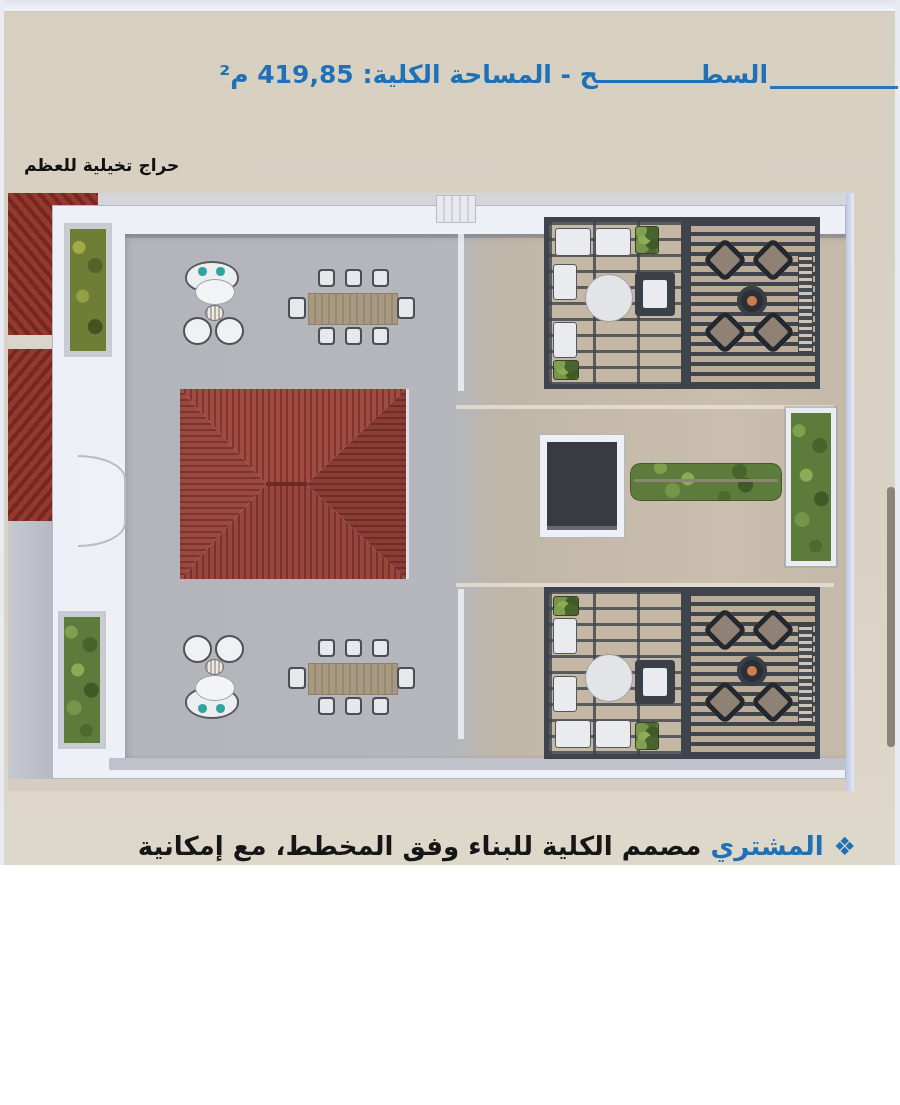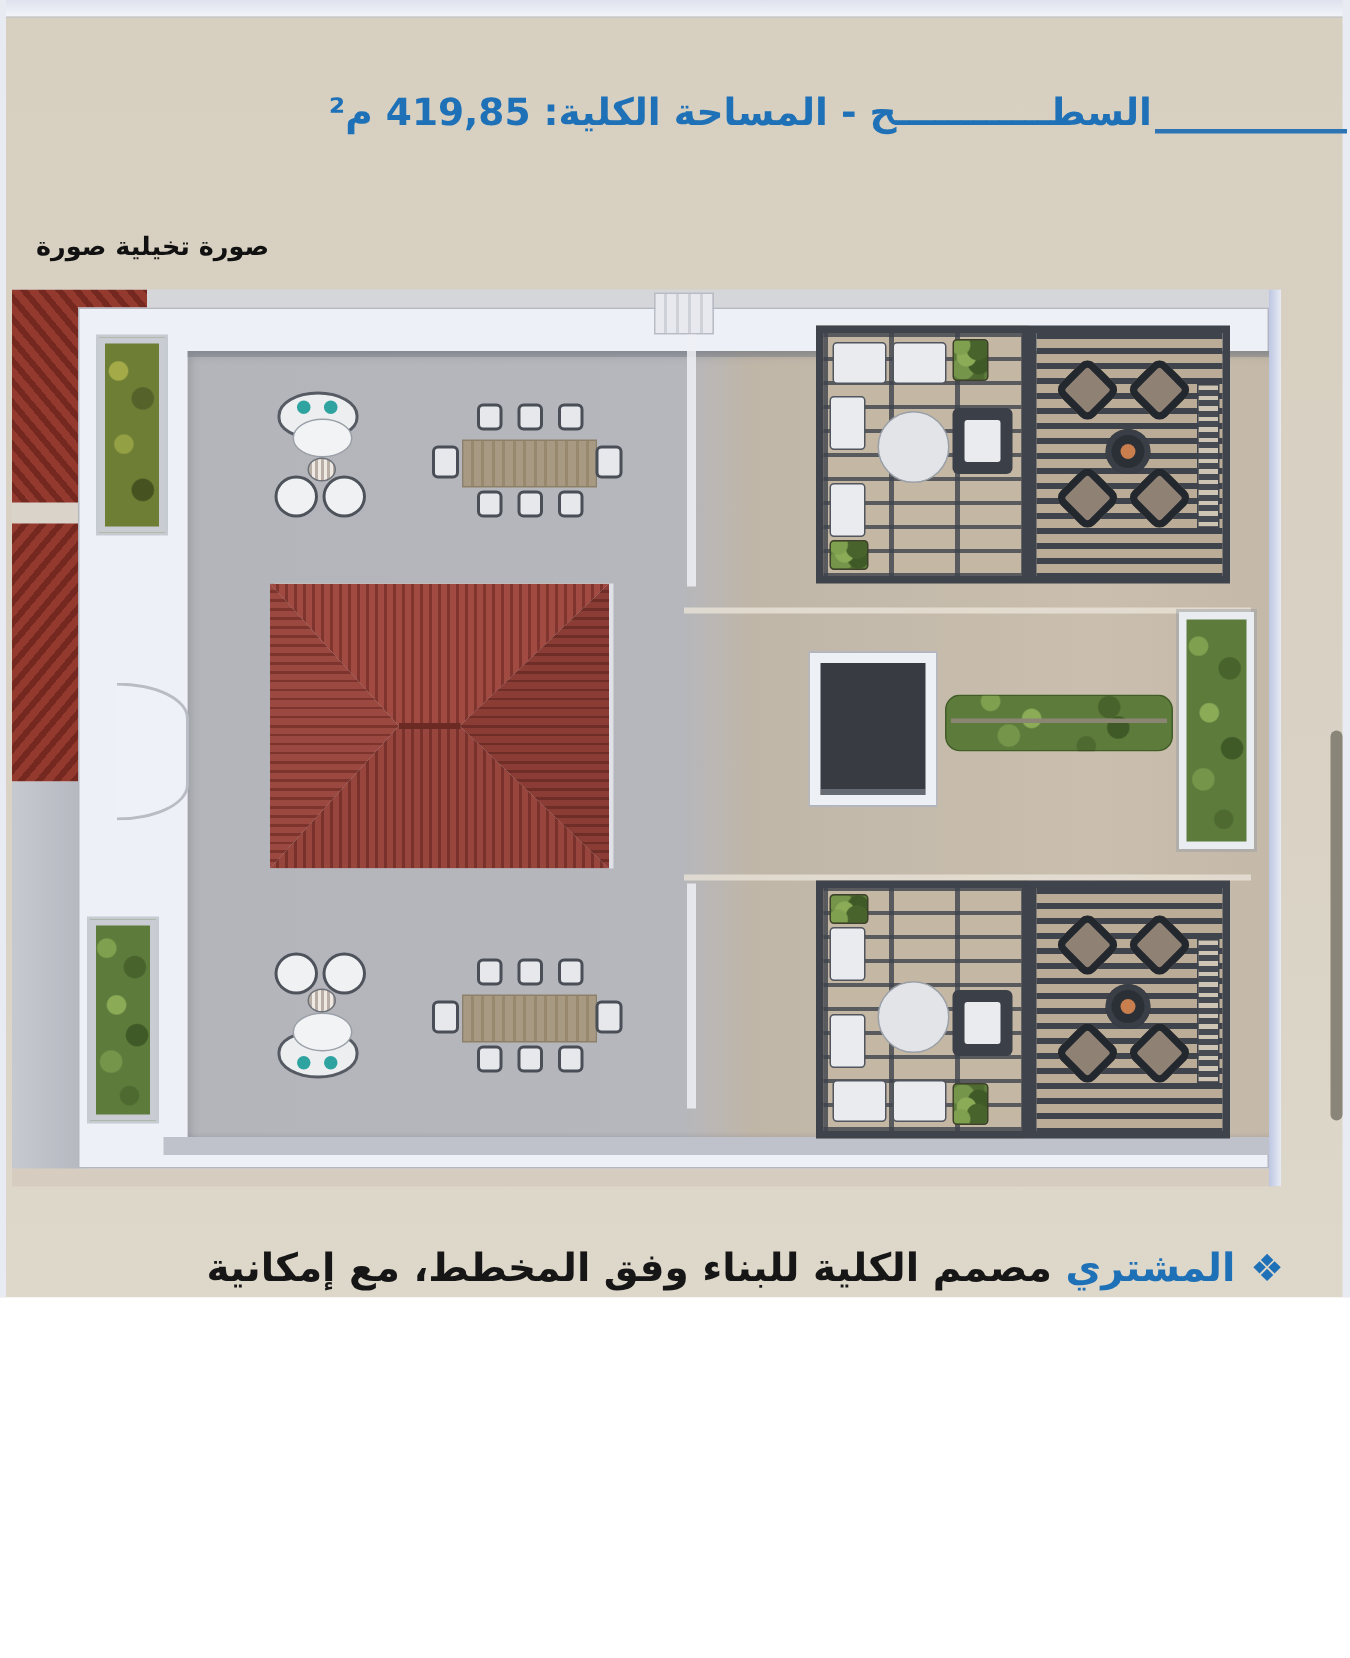--- a/index.html
+++ b/index.html
@@ -114,21 +114,21 @@
 
 <div class="page">
 
   <div class="abs top-strip"></div>
   <div class="abs left-strip"></div>
   <div class="abs right-strip"></div>
 
   <div class="abs title-line"></div>
   <div class="abs title">السطــــــــــــح - المساحة الكلية: 419,85 م²</div>
 
-  <div class="abs caption">صورة تخيلية صورة</div>
+  <div class="abs caption">حراج تخيلية للعظم</div>
 
   <div class="abs render">
     <div class="abs out-top"></div>
     <div class="abs frag-a"></div>
     <div class="abs frag-b"></div>
     <div class="abs out-left-grey"></div>
 
     <div class="abs deck">
       <div class="abs floor"></div>
       <div class="abs top-shadow"></div>

